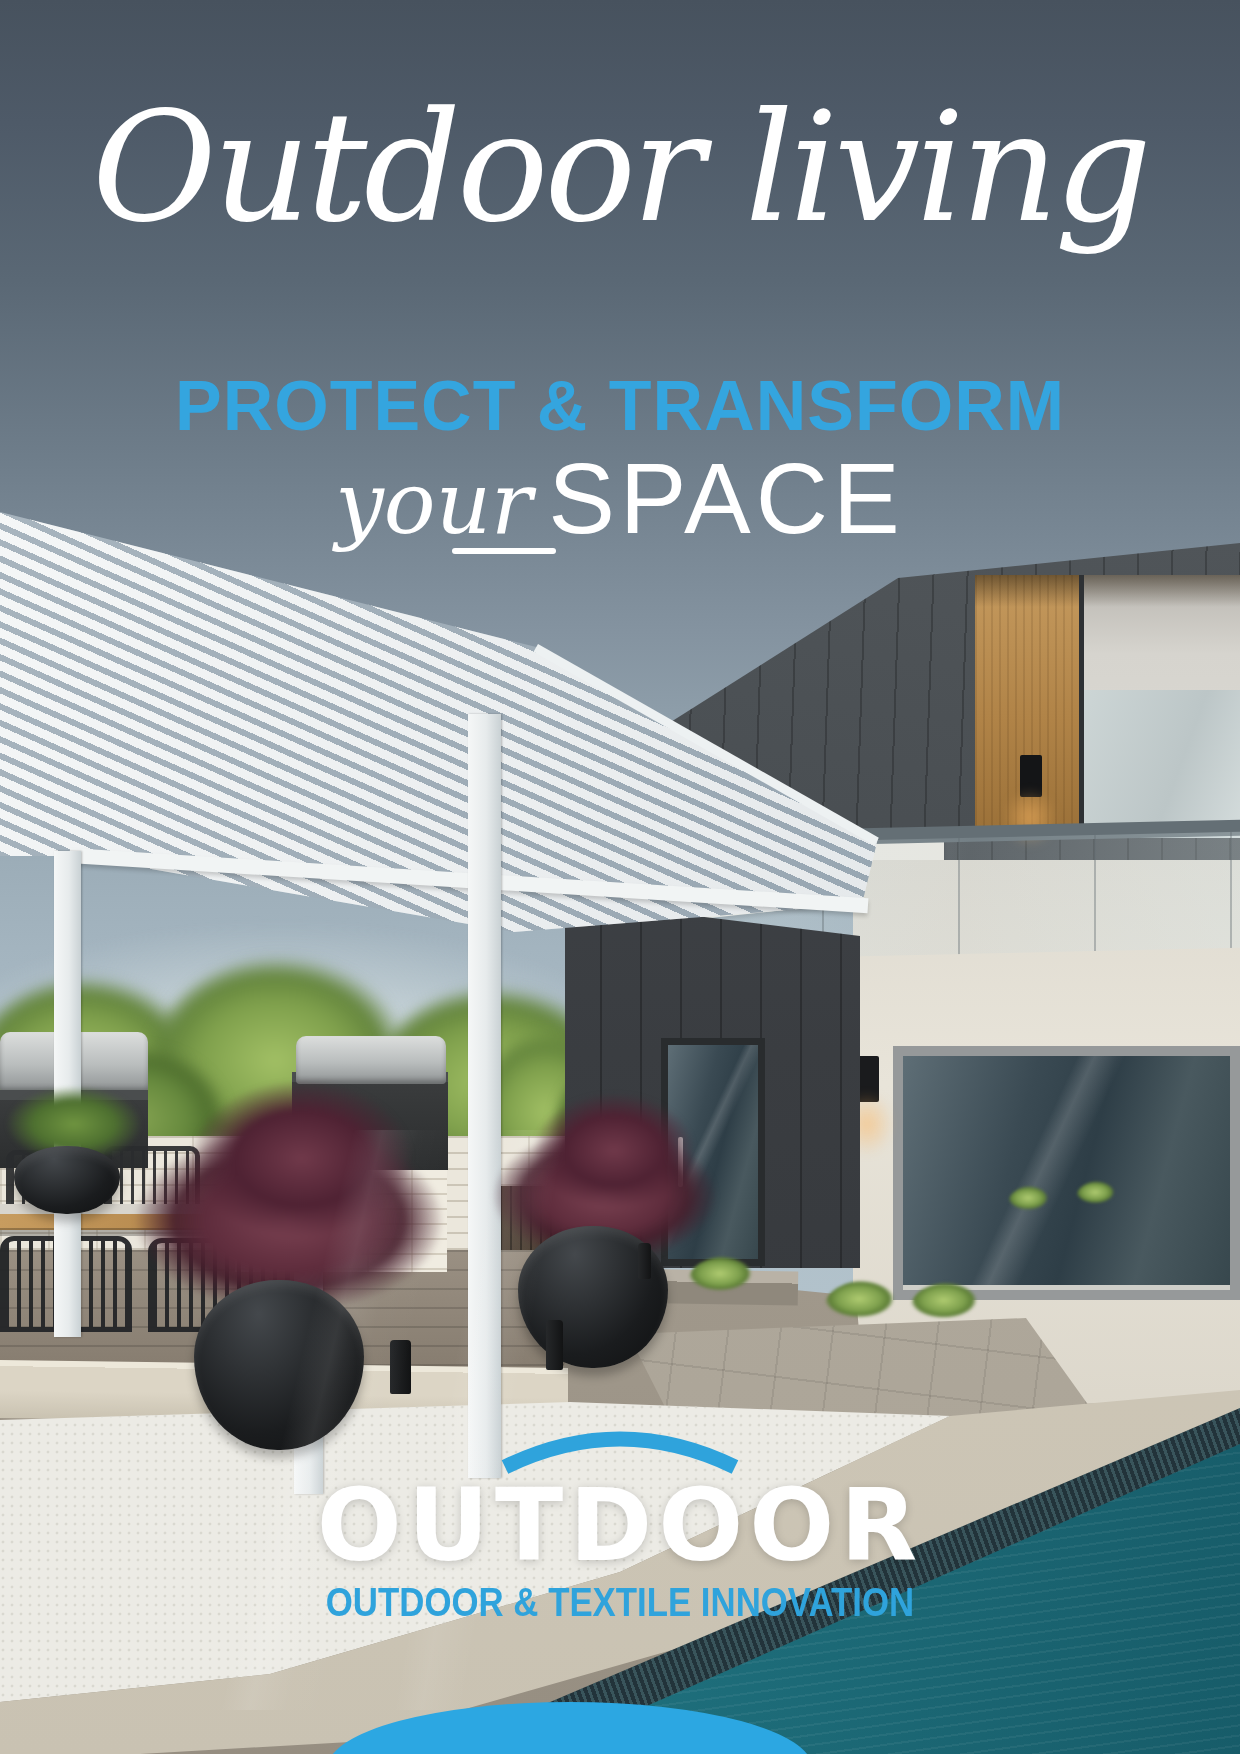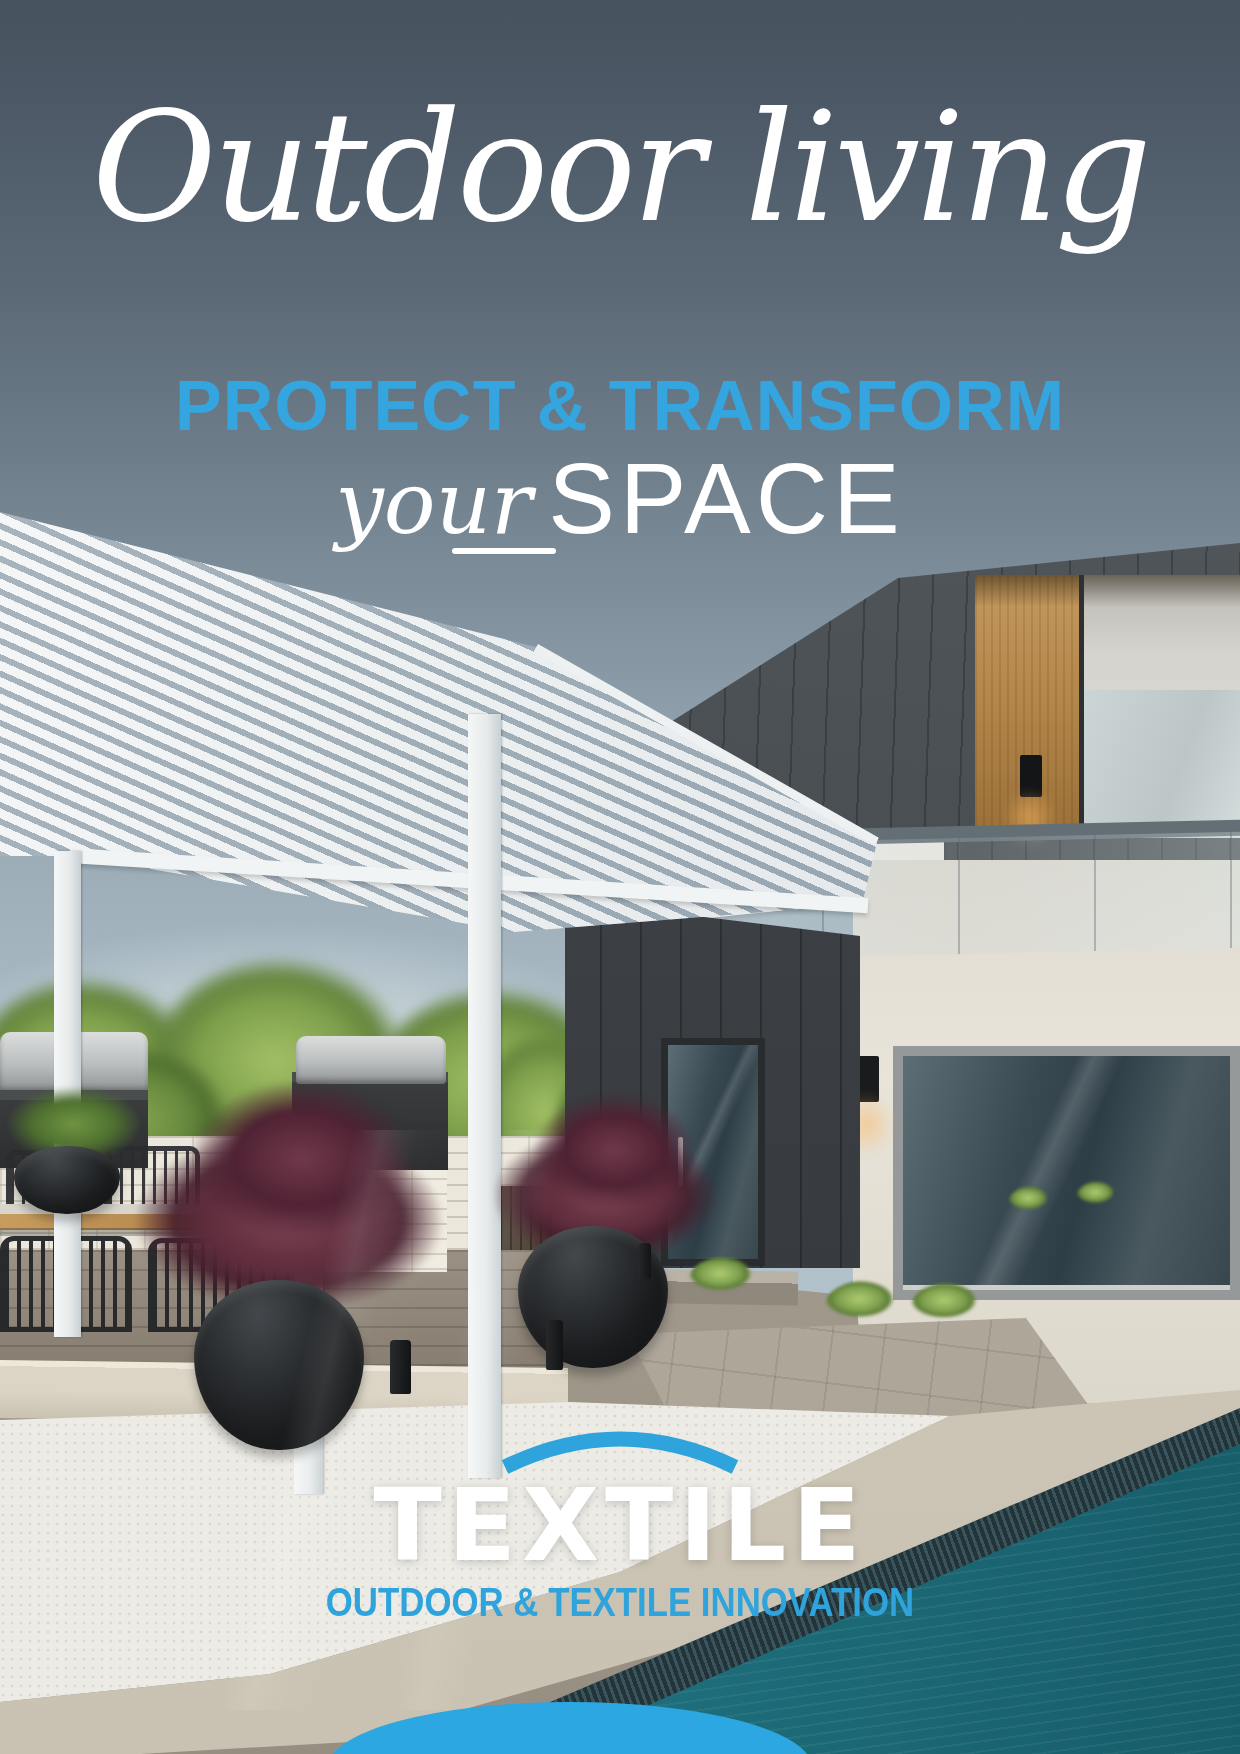--- a/index.html
+++ b/index.html
@@ -200,16 +200,16 @@
     <span class="caps">SPACE</span>
   </div>
   <div class="abs t-center sub1">PROTECT &amp; TRANSFORM</div>
   <div class="abs underline"></div>
 
   <div class="abs" style="left:495px;top:1419px;width:250px;height:55px;">
     <svg width="250" height="55" viewBox="0 0 250 55">
       <path d="M10 48 Q125 -8 240 48" stroke="#2fa3dc" stroke-width="15" fill="none"></path>
     </svg>
   </div>
-  <div class="abs t-center logoname">TEXTILE</div>
+  <div class="abs t-center logoname">OUTDOOR</div>
   <div class="abs t-center logotag">OUTDOOR &amp; TEXTILE INNOVATION</div>
 
 </div>
 
 </body></html>

